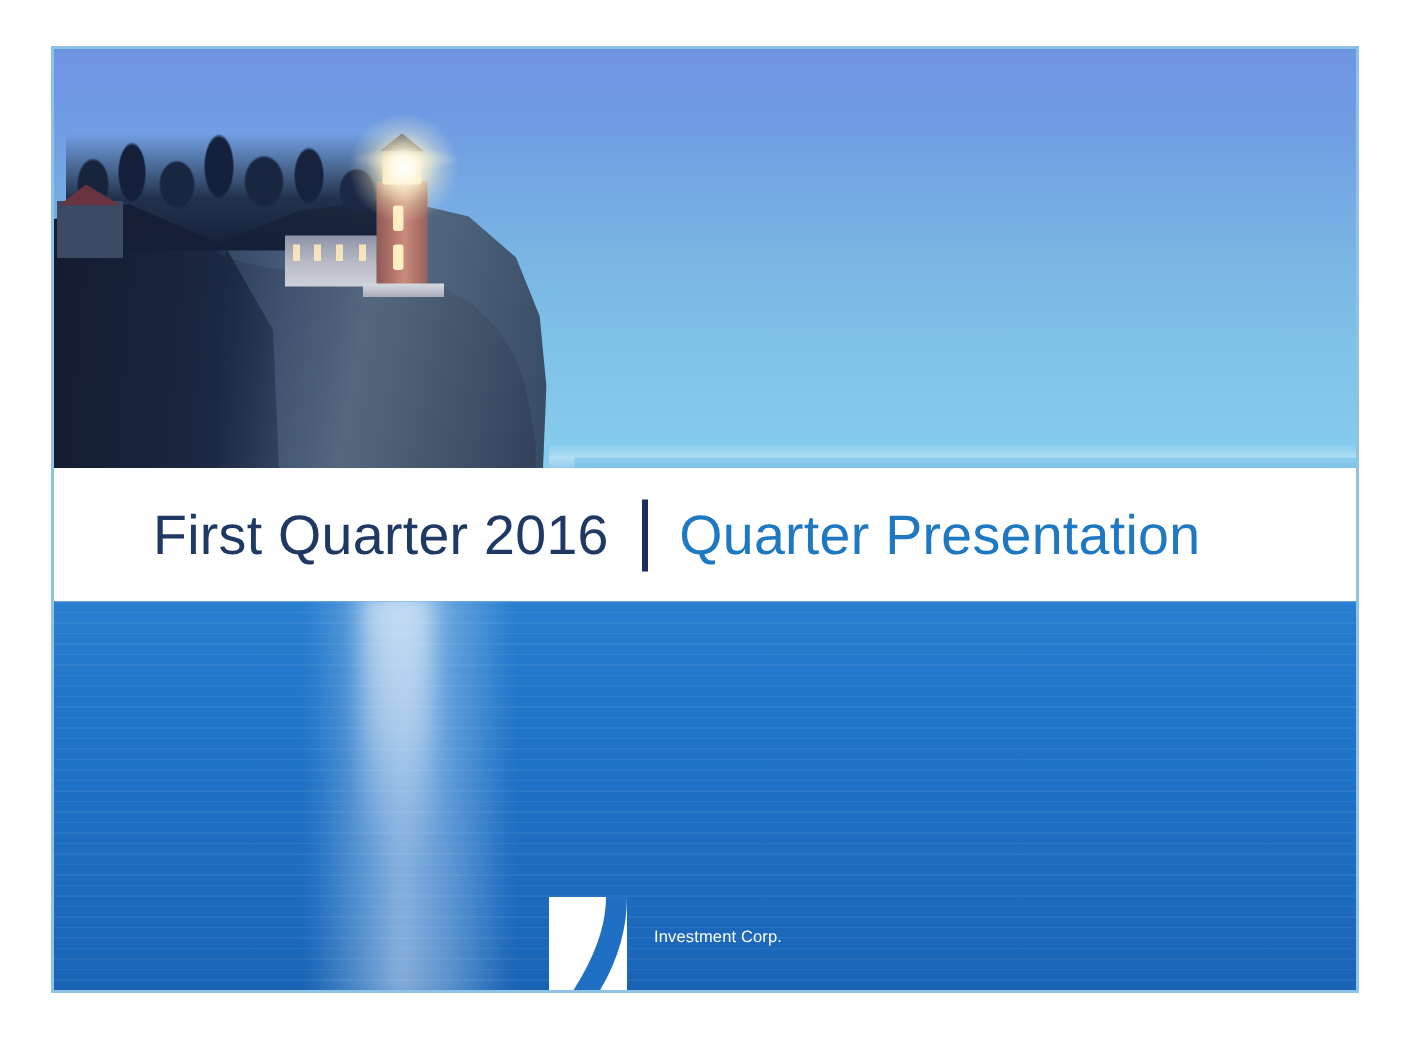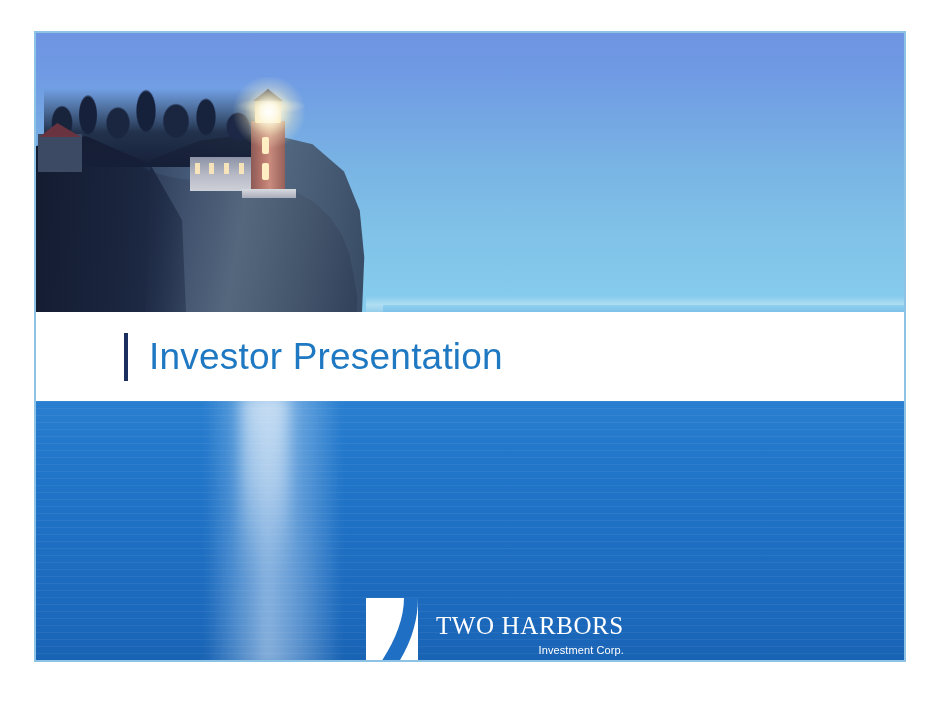--- a/index.html
+++ b/index.html
@@ -382,37 +382,37 @@
       <div class="tower"></div>
       <div class="tower-base"></div>
       <div class="lantern-room"></div>
       <div class="lantern-roof"></div>
       <div class="beacon-ray"></div>
       <div class="beacon-glow"></div>
     </div>
 
     <div class="title-band">
       <div class="title-inner">
+        <span class="title-primary">First Quarter 2016</span>
         <span class="title-divider"></span>
-        <span class="title-secondary">Investor Presentation</span>
+        <span class="title-secondary">Quarter Presentation</span>
       </div>
     </div>
 
     <div class="photo-bottom">
       <div class="water-ripples"></div>
       <div class="moon-path"></div>
       <div class="moon-path-core"></div>
 
       <div class="logo-block">
         <svg class="logo-mark" viewBox="0 0 56 78">
           <path d="M2 2 H54 V76 H2 Z" fill="#ffffff"></path>
           <path d="M40 2 C40 26 28 52 10 76 L28 76 C46 52 54 26 54 2 Z" fill="#1f6fc4"></path>
         </svg>
         <div class="logo-text">
-          <div class="logo-name">TWO HARBORS</div>
           <div class="logo-sub">Investment Corp.</div>
 
         </div>
       </div>
     </div>
 
   </div>
 </div>
 
 </body></html>

